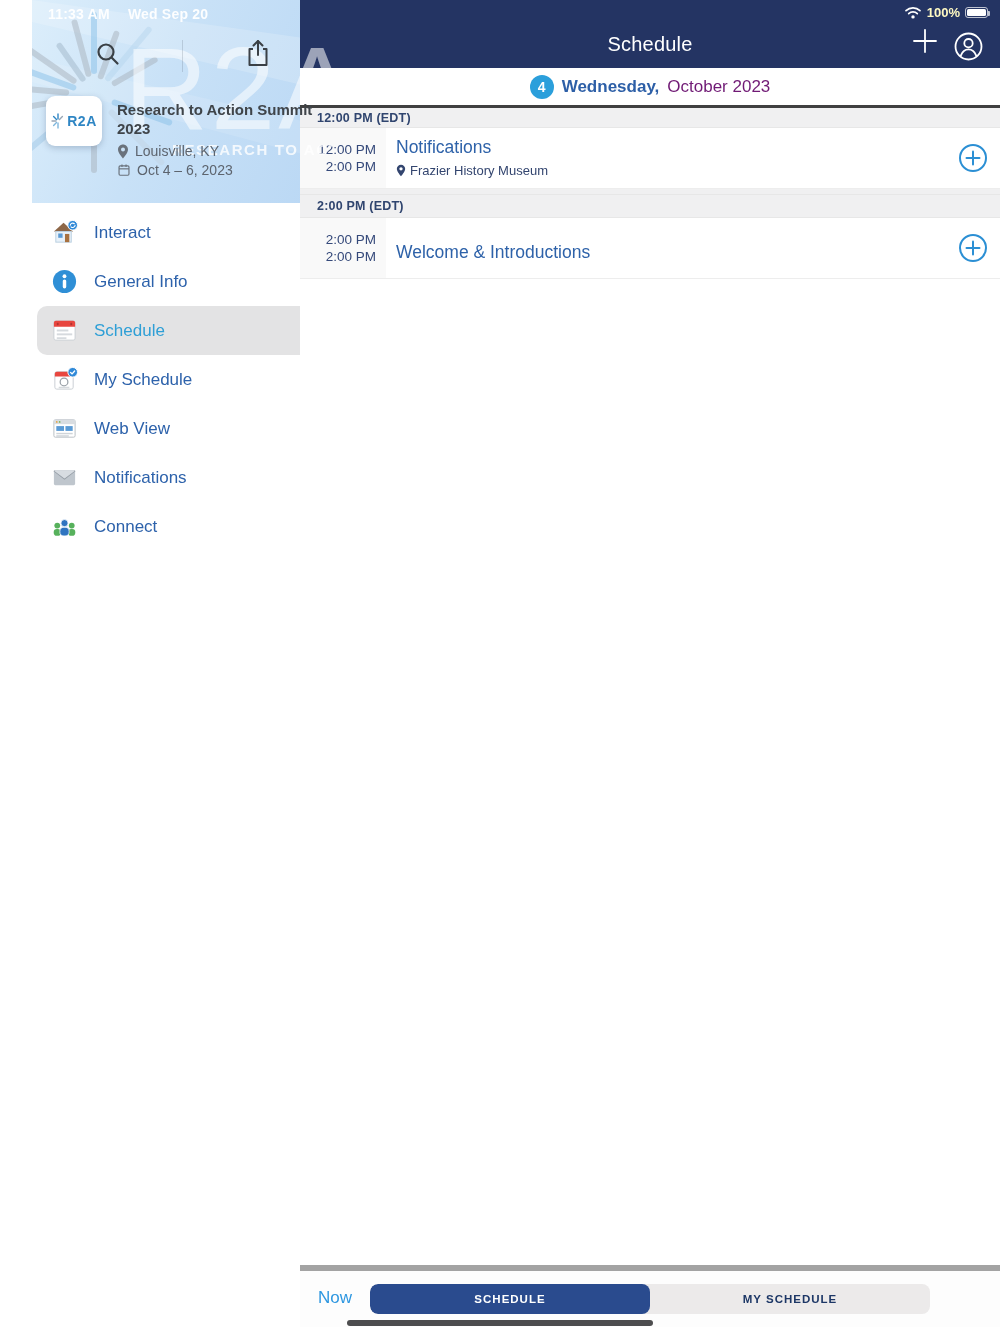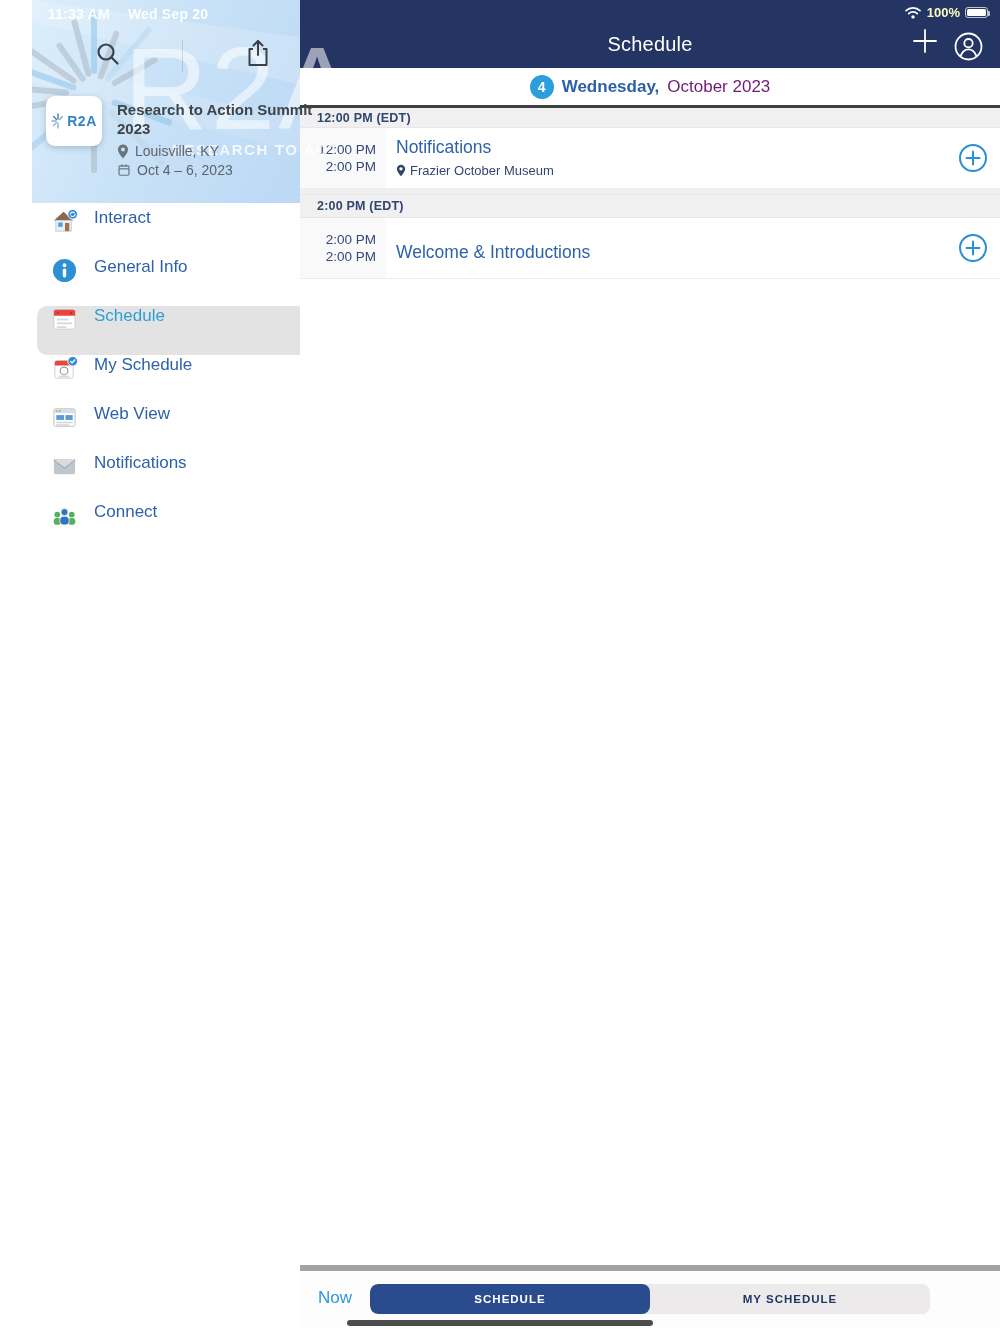--- a/index.html
+++ b/index.html
@@ -46,21 +46,21 @@
     display:flex; align-items:center; justify-content:center; gap:2px;
   }
   .logo-txt { color:#2f86c4; font-size:14px; font-weight:bold; letter-spacing:.5px; }
   .evt-meta { position:absolute; left:85px; top:100px; z-index:2; width:205px; }
   .evt-title { font-size:15px; line-height:19px; font-weight:bold; color:#3f4449; margin-bottom:5px; }
   .meta-row { display:flex; align-items:center; gap:6px; margin-top:3px;
               font-size:14px; color:#5d646e; }
 
   .nav-list { position:absolute; left:0; top:208px; width:300px; }
   .nav-item {
-    position:relative; display:flex; align-items:flex-start; gap:16px;
+    position:relative; display:flex; align-items:center; gap:16px;
     height:49px; padding-left:14px; margin:0 5px; border-radius:10px; cursor:pointer;
   }
   .nav-item.selected { background:#e3e3e4; }
   .nav-label { font-size:17px; color:#2d62ab; }
   .nav-item.selected .nav-label { color:#2e9fd6; }
   .nav-ic { width:27px; height:27px; flex:0 0 27px; }
 
   
   .main { position:absolute; left:300px; top:0; width:700px; height:1334px; background:#fff; }
   .navbar { position:relative; width:700px; height:68px; background:#243463; }
@@ -353,21 +353,21 @@
     <div class="time-col">
       <div>12:00 PM</div>
       <div>2:00 PM</div>
     </div>
     <div class="event-body">
       <div class="event-title">Notifications</div>
       <div class="event-loc">
         <svg width="10" height="13" viewBox="0 0 24 30">
             <path d="M12 1C6.5 1 2 5.5 2 11c0 7 10 18 10 18s10-11 10-18C22 5.5 17.5 1 12 1zm0 14a4 4 0 1 1 0-8 4 4 0 0 1 0 8z" fill="#33456f"></path>
           </svg>
-        <span>Frazier October Museum</span>
+        <span>Frazier History Museum</span>
       </div>
     </div>
     <span class="addbtn">
       <svg width="30" height="30" viewBox="0 0 30 30" fill="none" stroke="#2b8fd4">
         <circle cx="15" cy="15" r="13" stroke-width="2"></circle>
         <line x1="15" y1="8.5" x2="15" y2="21.5" stroke-width="2" stroke-linecap="round"></line>
         <line x1="8.5" y1="15" x2="21.5" y2="15" stroke-width="2" stroke-linecap="round"></line>
       </svg>
     </span>
   </div>

